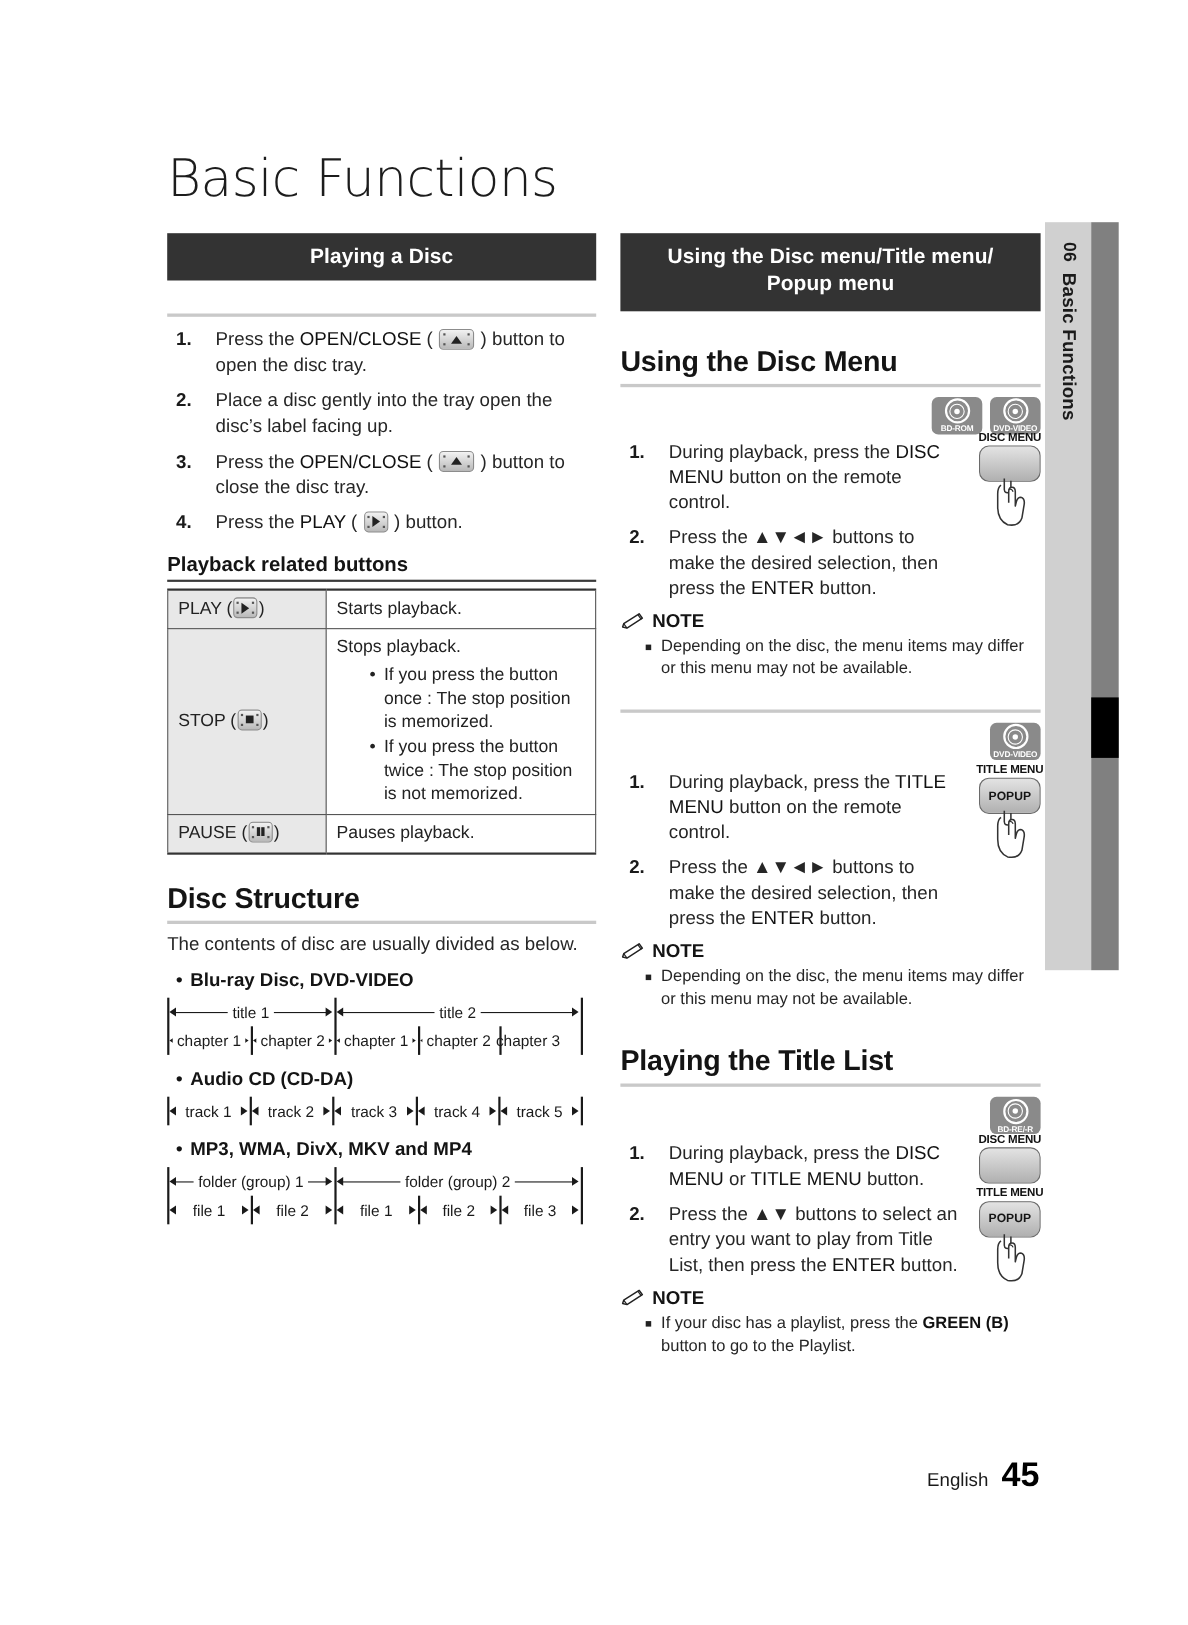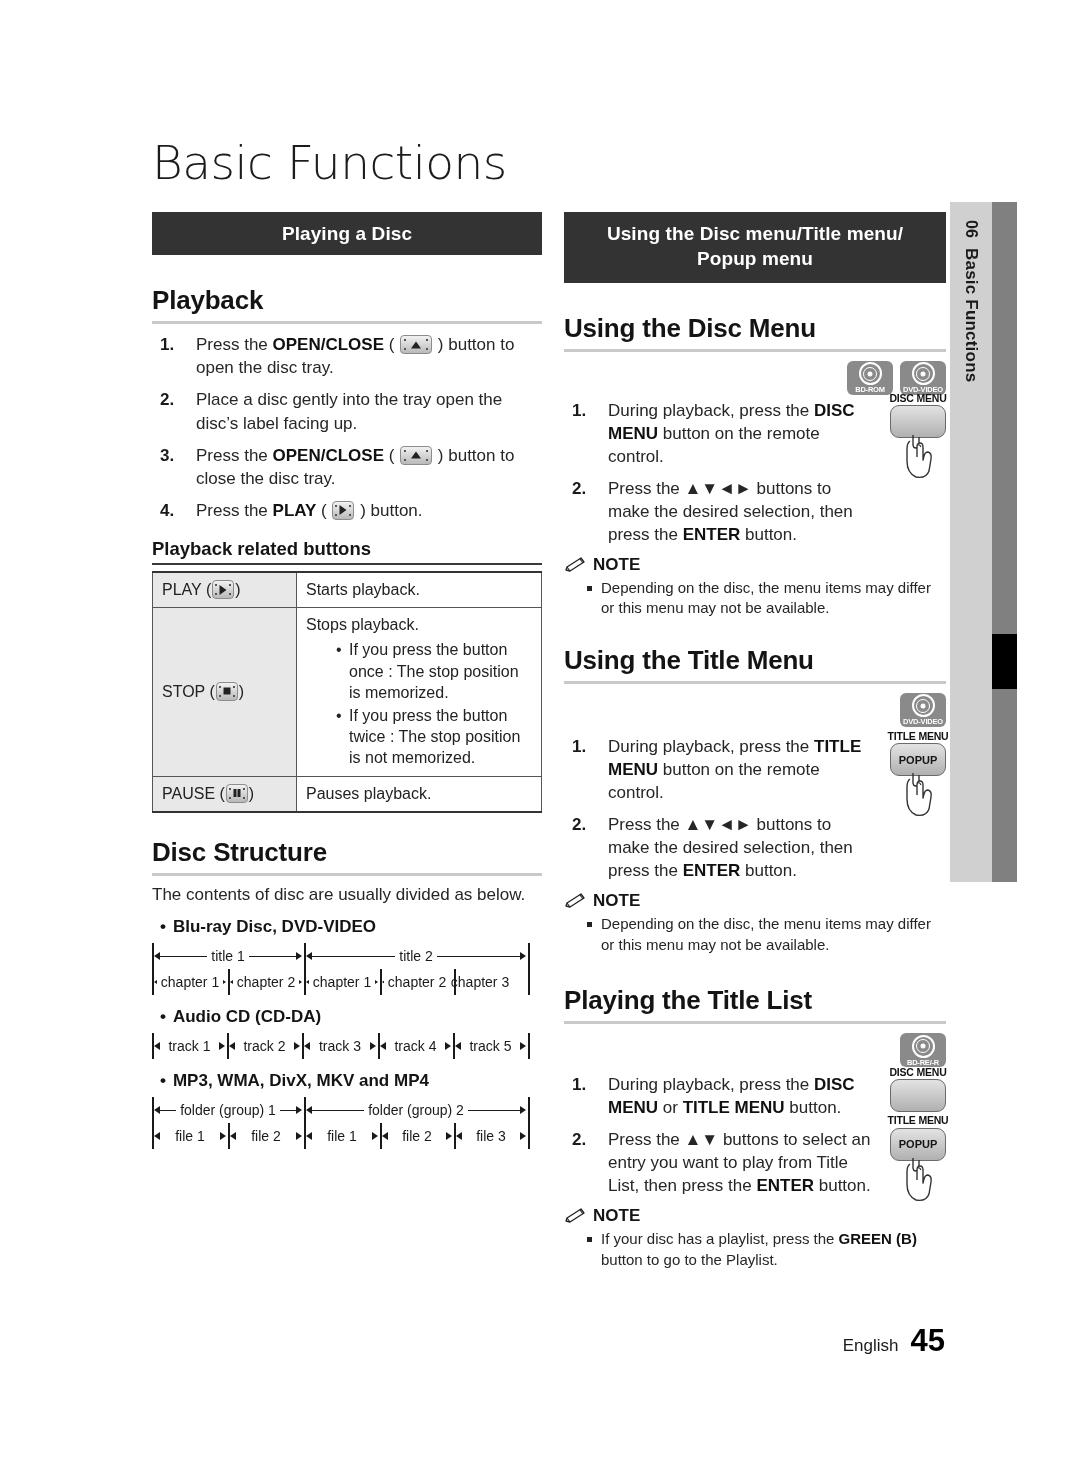--- a/index.html
+++ b/index.html
@@ -145,21 +145,21 @@
     color: #262626;
   }
   ol.steps > li .num {
     position: absolute;
     left: 8px;
     top: 0;
     font-weight: bold;
     font-size: 17px;
     color: #1a1a1a;
   }
-  b, strong { font-weight: bold; color: #111; }
+  b, strong { font-weight: normal; color: #111; }
 
   
   .key {
     display: inline-block;
     vertical-align: -4px;
     width: 30px;
     height: 17px;
     border-radius: 4px;
     background: linear-gradient(#f2f2f2, #b9b9b9);
     border: 1px solid #8c8c8c;
@@ -447,21 +447,20 @@
   <div class="side-bar-dark"></div>
   <div class="side-bar-marker"></div>
 
   <div class="page-title">Basic Functions</div>
 
   <div class="col-left">
 
     <div class="banner">Playing a Disc</div>
 
     <div class="sec">
-      <div class="h2">Playback</div>
       <div class="h2-rule"></div>
 
       <ol class="steps">
         <li>
           <span class="num">1.</span>
           <span>Press the </span><b>OPEN/CLOSE</b><span> ( </span><span class="key"><span class="tri-up"></span><span class="mdot" style="left:3px;top:3px"></span><span class="mdot" style="right:3px;top:3px"></span><span class="mdot" style="left:3px;bottom:3px"></span><span class="mdot" style="right:3px;bottom:3px"></span></span><span> ) button to open the disc tray.</span>
         </li>
         <li>
           <span class="num">2.</span>
           <span>Place a disc gently into the tray open the disc’s label facing up.</span>
@@ -718,21 +717,20 @@
           <path d="M16 2 L19 6" stroke="#222" stroke-width="1.1"></path>
         </svg>
         <span>NOTE</span>
       </div>
       <ul class="note-list">
         <li>Depending on the disc, the menu items may differ or this menu may not be available.</li>
       </ul>
     </div>
 
     <div class="sec" style="margin-top:26px">
-      <div class="h2">Using the Title Menu</div>
       <div class="h2-rule"></div>
 
       <div class="badges">
         <div class="badge">
           <span class="disc"></span>
           <span class="bl">DVD-VIDEO</span>
         </div>
       </div>
 
       <div style="position:relative">

